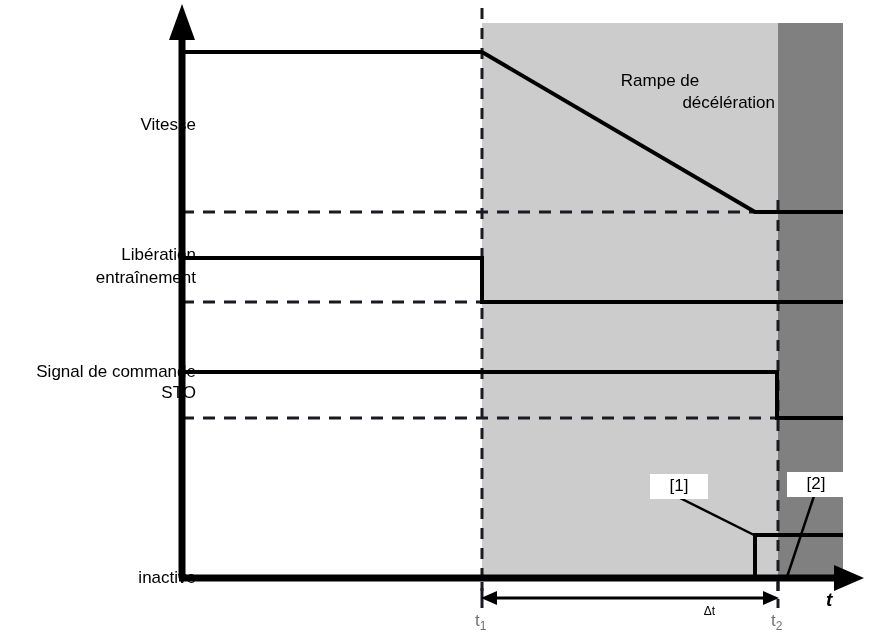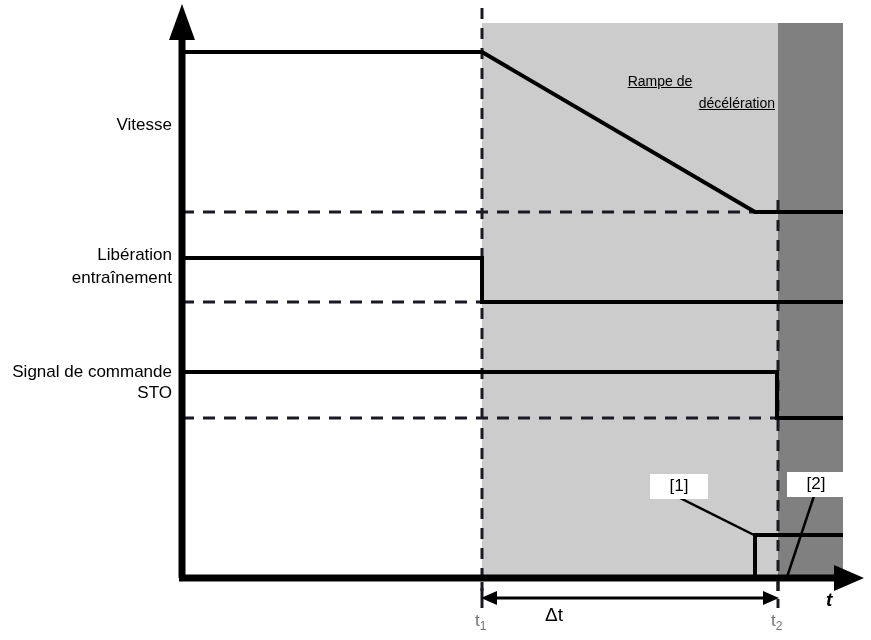--- a/index.html
+++ b/index.html
@@ -21,20 +21,21 @@
     position: absolute;
     top: 0;
     left: 0;
   }
   .lbl {
     position: absolute;
     color: #000000;
     font-size: 17px;
     line-height: 21px;
     white-space: nowrap;
+    padding-left: 24px;
   }
   .lbl-right { text-align: right; }
   .callout-box {
     position: absolute;
     background: #ffffff;
     color: #000000;
     font-size: 17px;
     line-height: 22px;
     text-align: center;
     padding: 1px 0 2px 0;
@@ -49,31 +50,30 @@
   }
   .t-axis-lbl {
     position: absolute;
     font-size: 19px;
     font-weight: bold;
     font-style: italic;
     color: #000000;
   }
   .delta-lbl {
     position: absolute;
-    font-size: 19px;
+    font-size: 12px;
     color: #000000;
-    text-align: left;
+    text-align: right;
   }
   .ramp-lbl {
     position: absolute;
-    font-size: 14px;
+    font-size: 17px;
     line-height: 22px;
     color: #000000;
     text-align: center;
-    text-decoration: underline;
   }
   sup.reg { font-size: 11px; vertical-align: super; }
 </style>
 </head>
 <body>
 
 <div id="diagram-root">
 
   <svg id="diagram-svg" width="871" height="640" viewBox="0 0 871 640">
 
@@ -115,20 +115,21 @@
   <div class="lbl lbl-right" style="left:0; top:114px; width:172px;">Vitesse</div>
 
   <div class="lbl lbl-right" style="left:0; top:244px; width:172px;">Libération</div>
   <div class="lbl lbl-right" style="left:0; top:361px; width:172px;">Signal de commande</div>
 
   <div class="lbl lbl-right" style="left:0; top:267px; width:172px;">entraînement</div>
   <div class="lbl lbl-right" style="left:0; top:382px; width:172px;">STO</div>
 
 
 
+  <div class="lbl lbl-right" style="left:0; top:567px; width:172px;">inactive</div>
 
   <div class="ramp-lbl" style="left:545px; top:70px; width:230px;">Rampe de</div>
   <div class="ramp-lbl" style="left:545px; top:92px; width:230px;text-align:right;">décélération</div>
 
   <div class="callout-box" style="left:650px; top:474px; width:58px;">[1]</div>
   <div class="callout-box" style="left:787px; top:472px; width:58px;">[2]</div>
 
   <div class="axis-tick-lbl" style="left:475px; top:611px;"><span>t</span><sub>1</sub></div>
 
   <div class="axis-tick-lbl" style="left:771px; top:611px;"><span>t</span><sub>2</sub></div>

